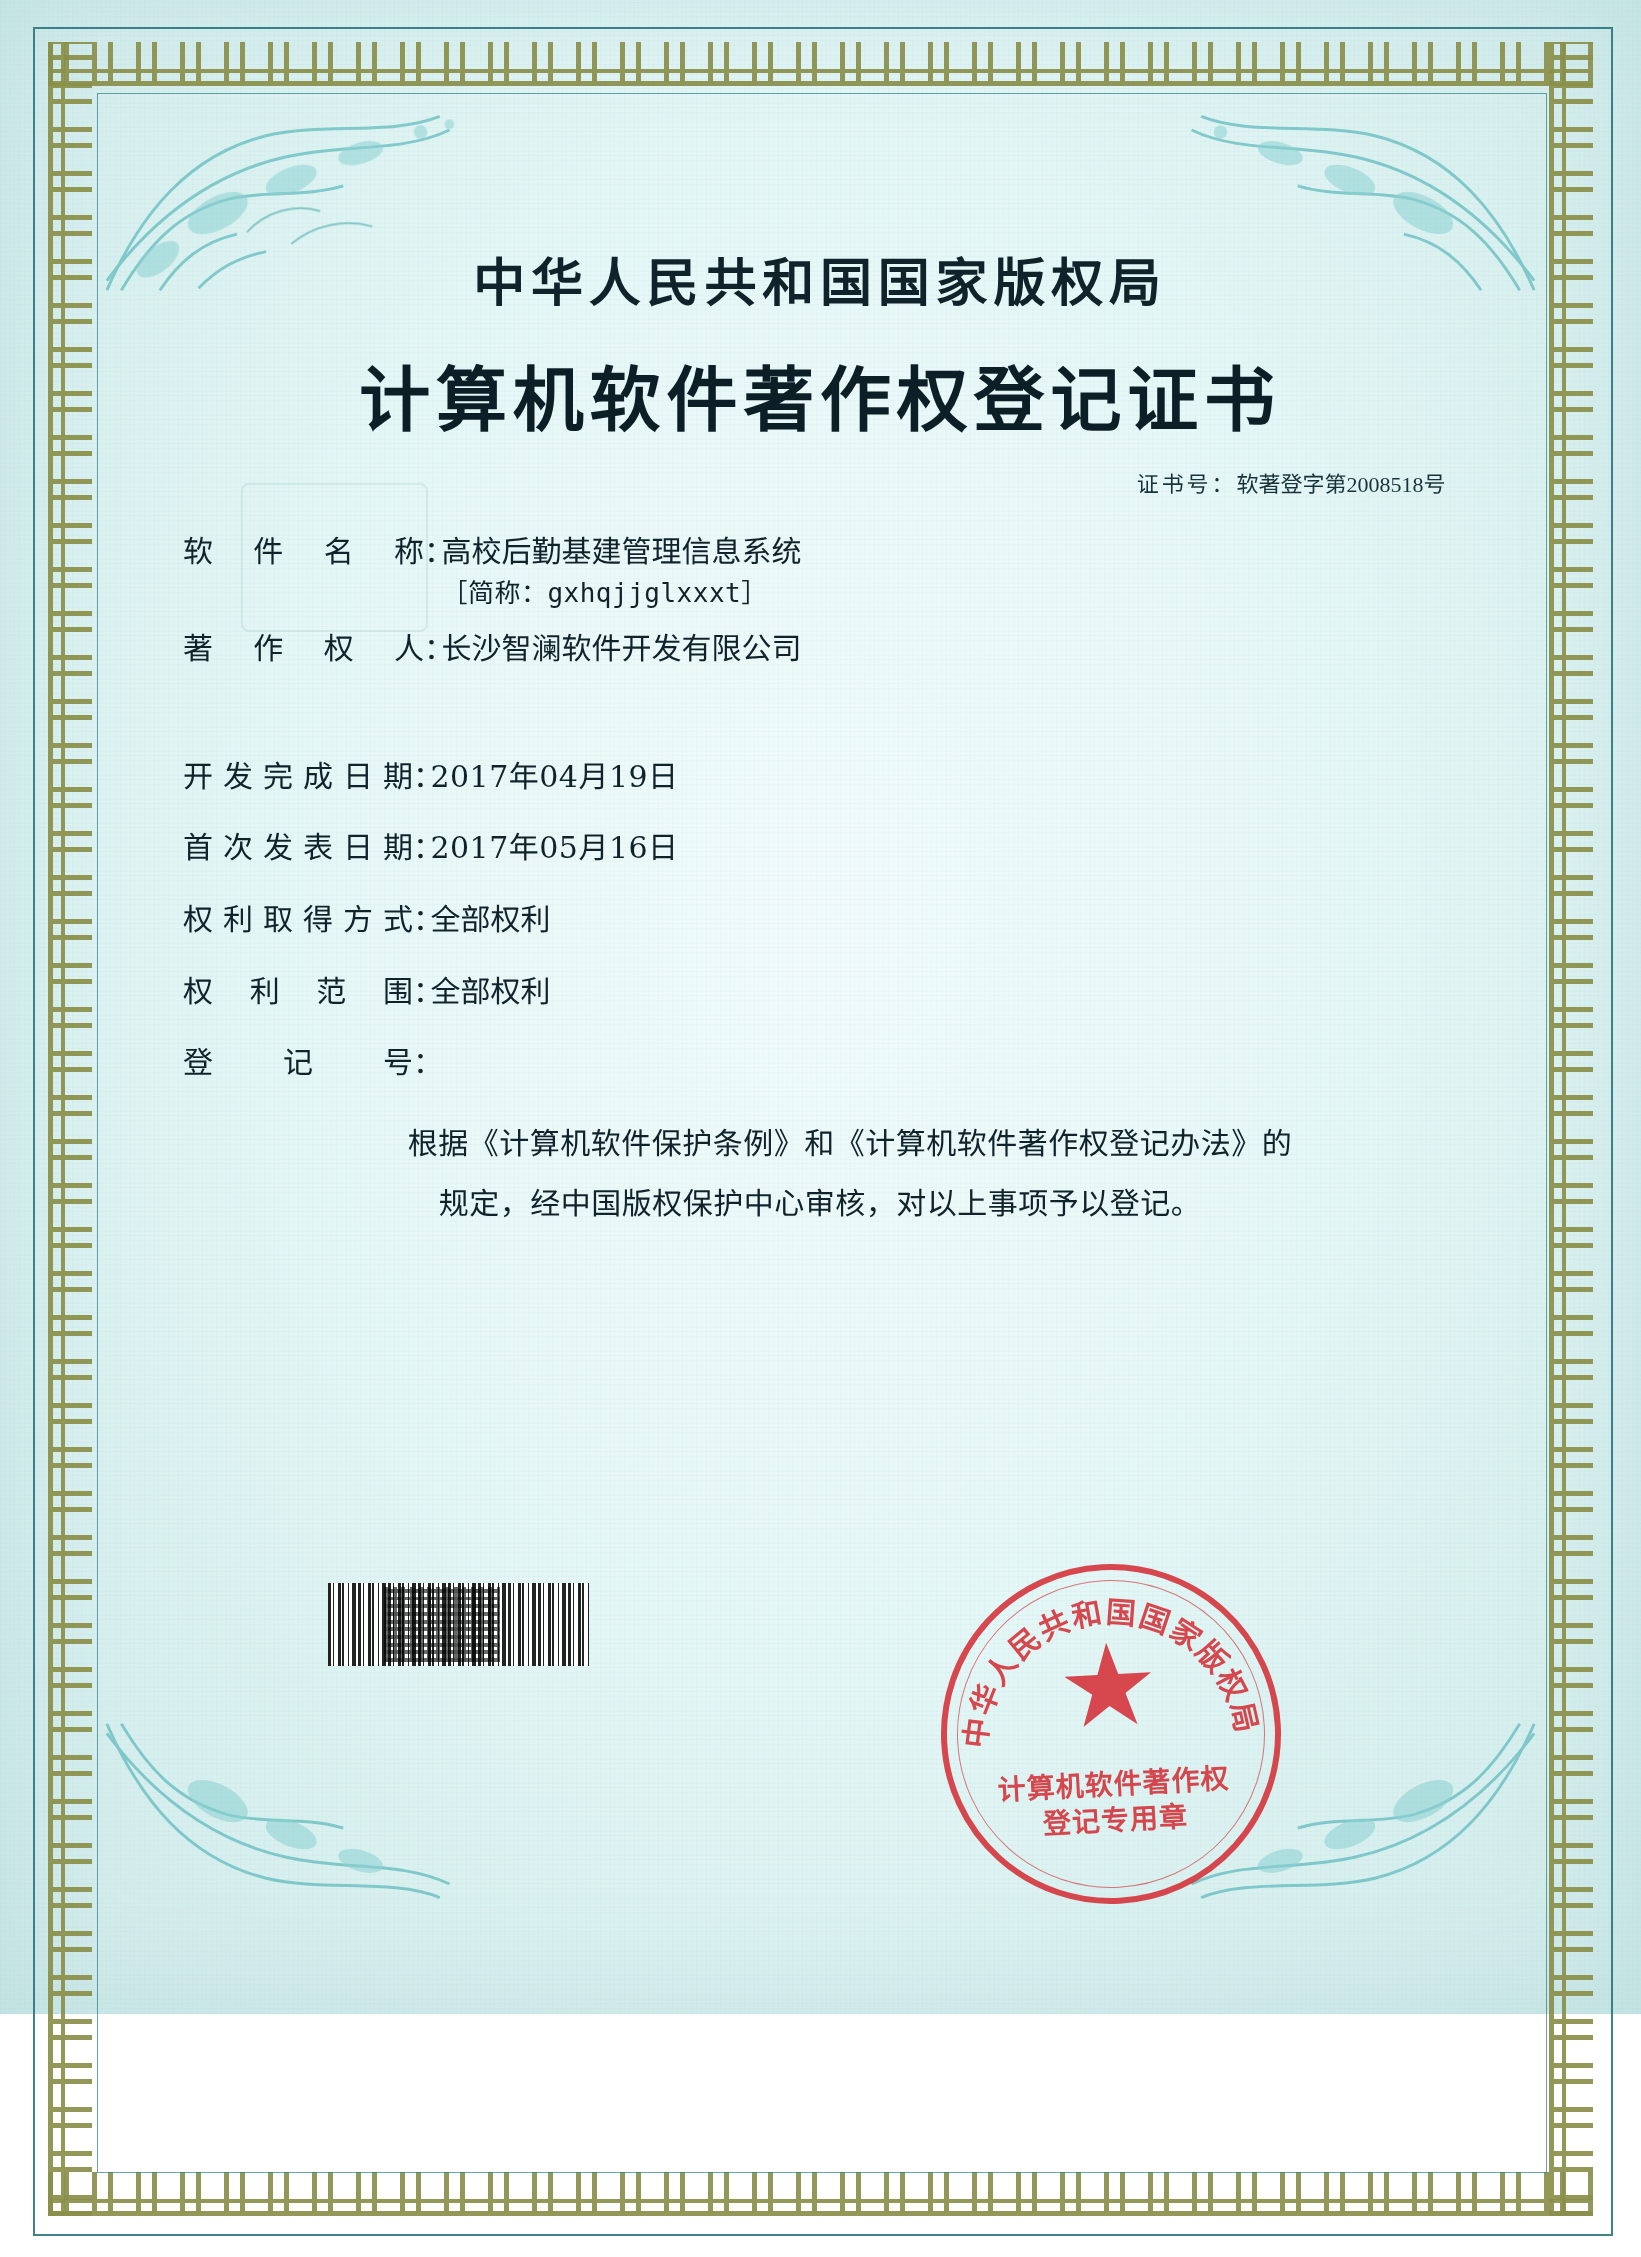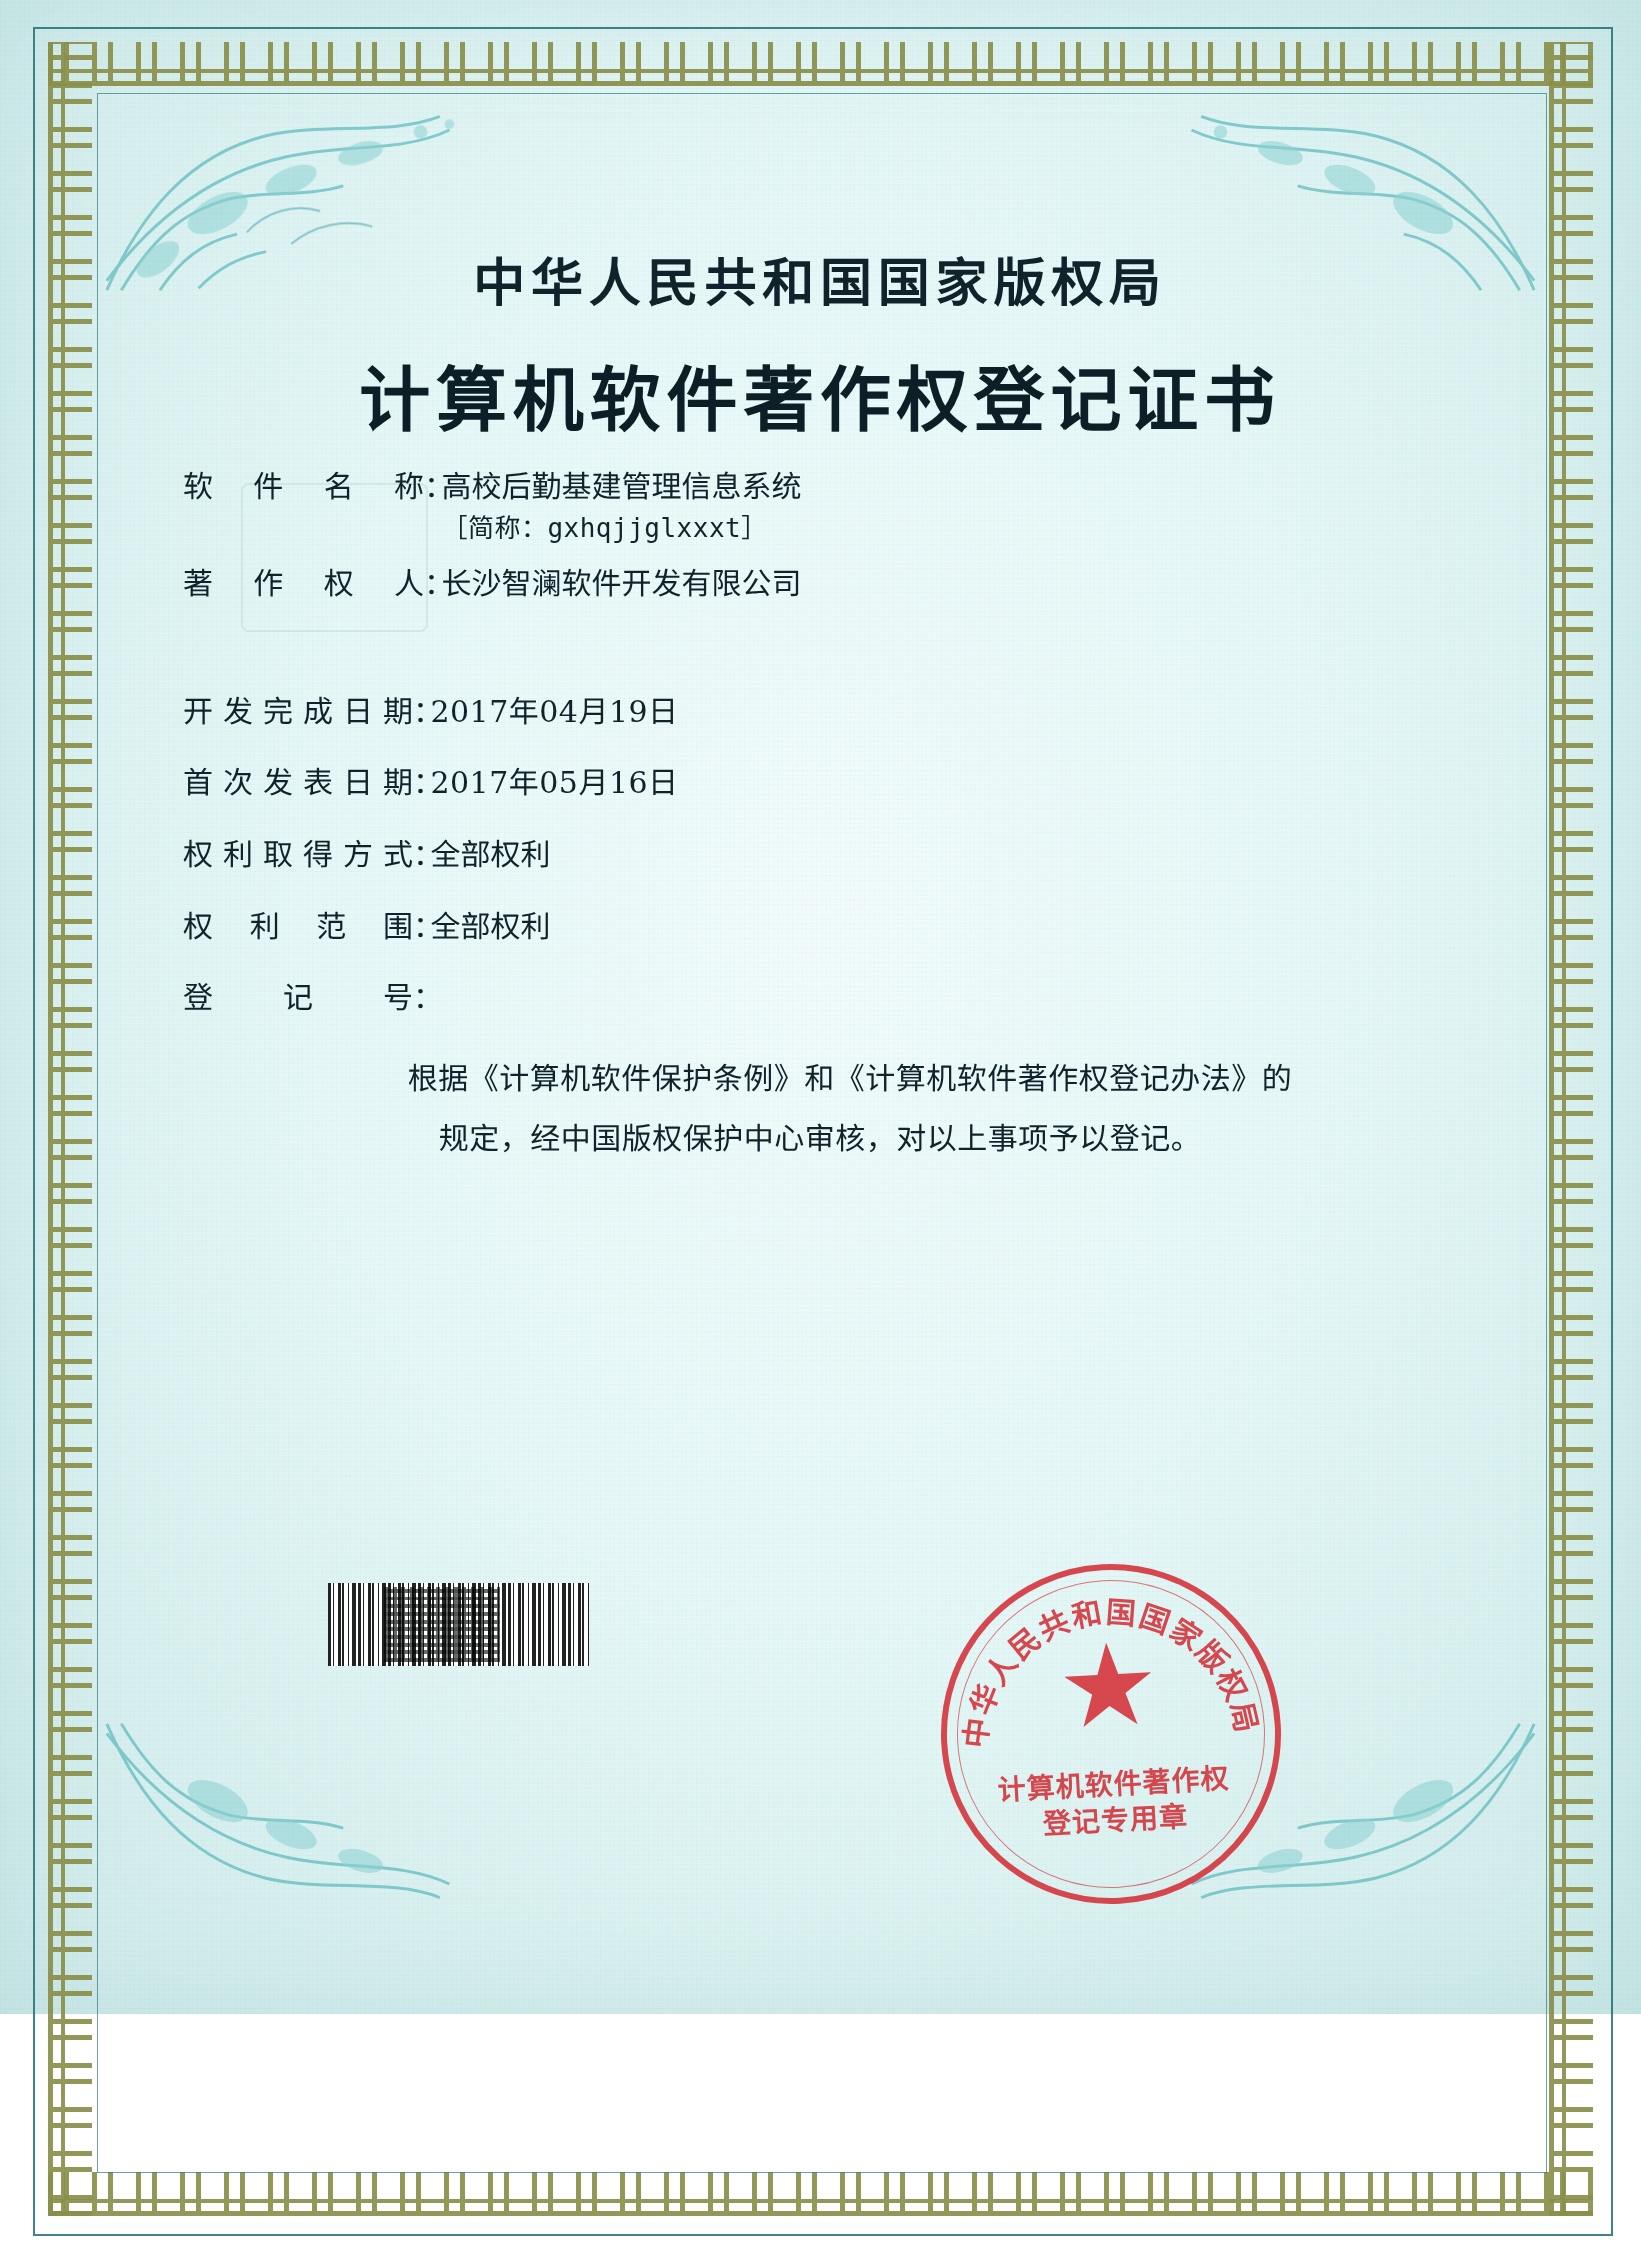--- a/index.html
+++ b/index.html
@@ -397,20 +397,23 @@
     </svg>
   </div>
 
   <div class="watermark"></div>
 
   <div class="content">
 
     <div class="title-main">中华人民共和国国家版权局</div>
     <div class="title-sub">计算机软件著作权登记证书</div>
 
+    <div class="cert-no-line">
+      <span class="cn-label">证书号：</span><span class="cn-value">软著登字第2008518号</span>
+    </div>
 
     <div class="field">
       <div class="lbl">软 件 名 称</div>
       <div class="colon">：</div>
       <div class="val">
         <span>高校后勤基建管理信息系统</span>
         <span class="line2 mono">［简称：gxhqjjglxxxt］</span>
       </div>
     </div>
 

